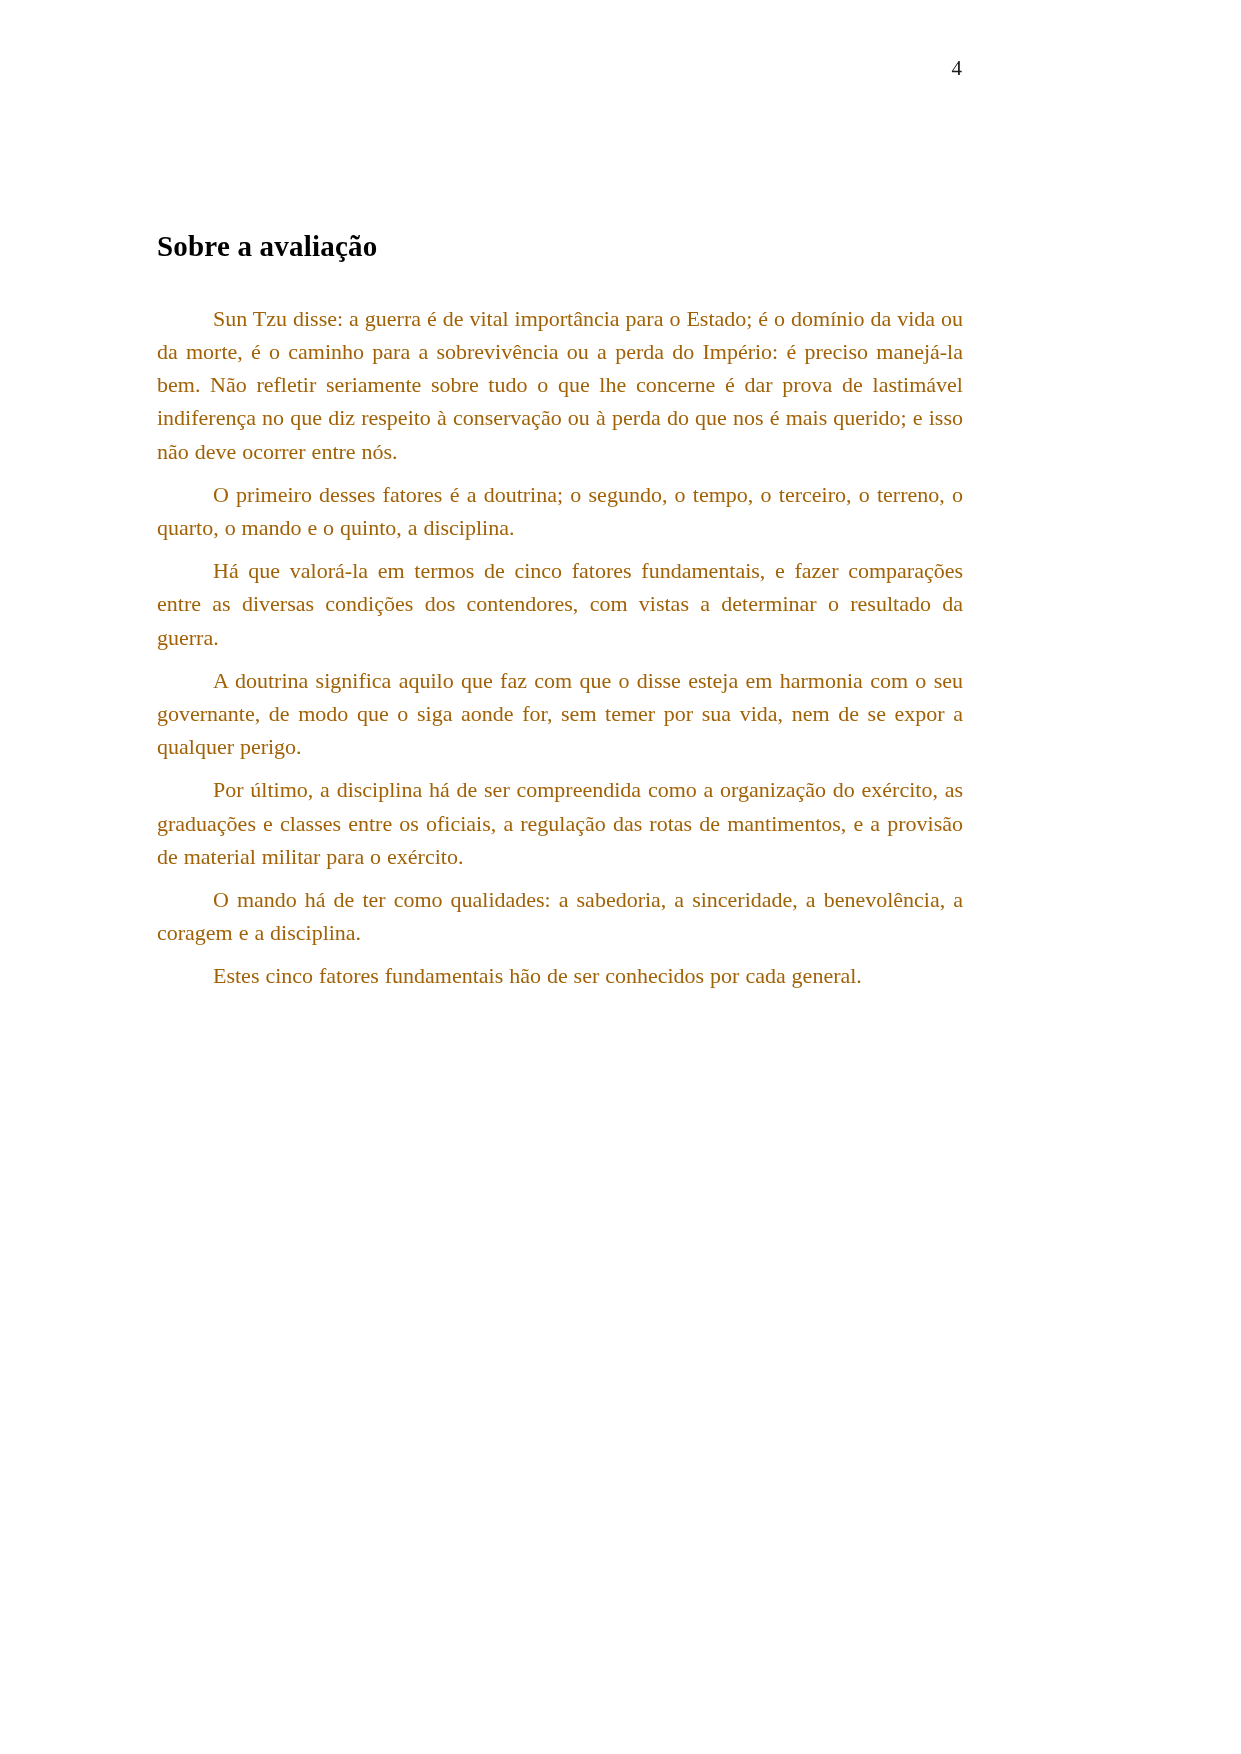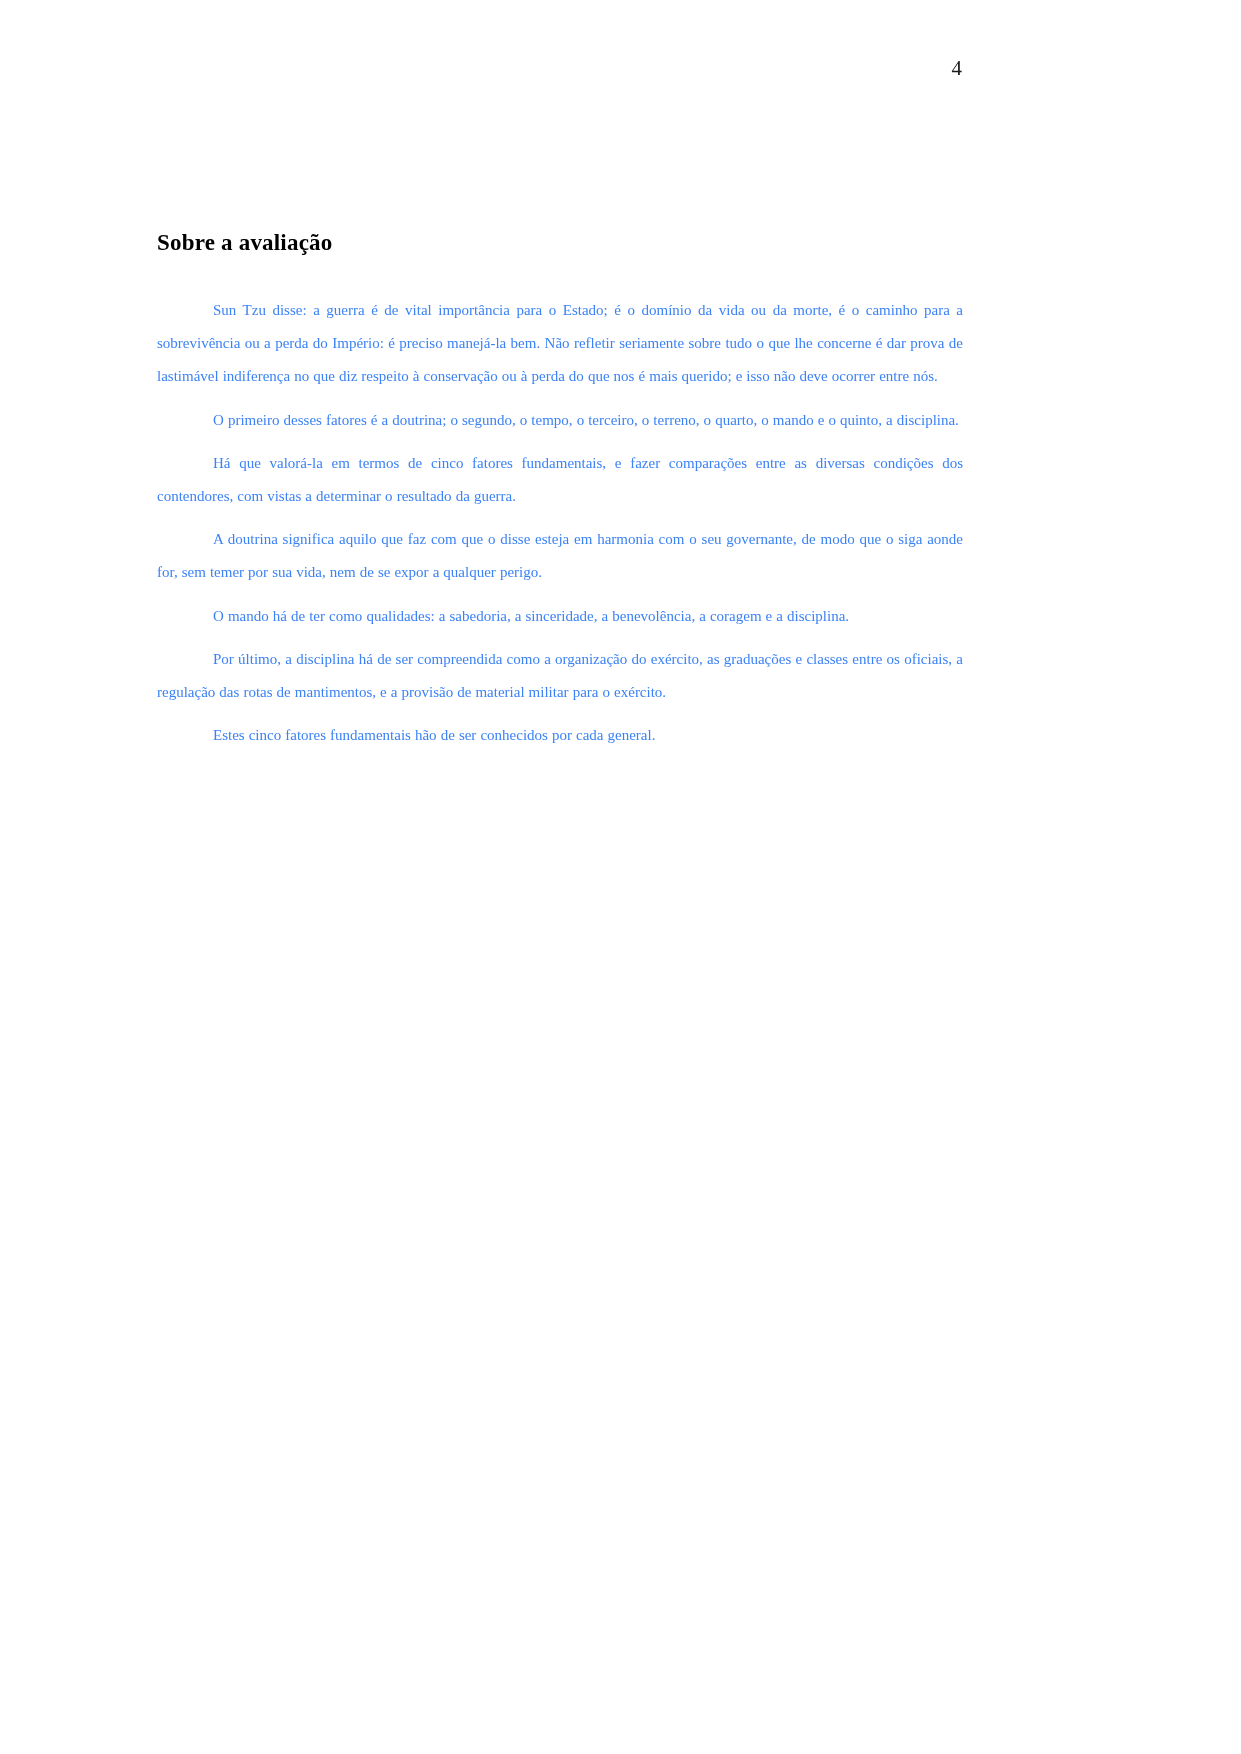--- a/index.html
+++ b/index.html
@@ -30,36 +30,36 @@
     color: #1a1a1a;
     font-family: "Liberation Serif", "DejaVu Serif", serif;
   }
   .content {
     position: absolute;
     left: 157px;
     top: 228px;
     width: 806px;
   }
   .section-heading {
-    font-size: 23px;
+    font-size: 29px;
     font-weight: bold;
     line-height: 1.3;
     margin: 0 0 36px 0;
     text-align: left;
     letter-spacing: 0.2px;
     color: #000000;
   }
   .body-par {
-    font-size: 15px;
+    font-size: 22px;
     line-height: 33.2px;
     margin: 0 0 10px 0;
     text-align: justify;
     text-justify: inter-word;
     text-indent: 56px;
-    color: #3b82f6;
+    color: #a16207;
     hyphens: none;
     word-spacing: 0.02em;
   }
   .body-par:last-child {
     margin-bottom: 11px;
   }
 </style>
 </head>
 <body>
 
@@ -69,20 +69,20 @@
 
   <div class="content">
 
     <h1 class="section-heading">Sobre a avaliação</h1>
 
     <div>
       <p class="body-par">Sun Tzu disse: a guerra é de vital importância para o Estado; é o domínio da vida ou da morte, é o caminho para a sobrevivência ou a perda do Império: é preciso manejá-la bem. Não refletir seriamente sobre tudo o que lhe concerne é dar prova de lastimável indiferença no que diz respeito à conservação ou à perda do que nos é mais querido; e isso não deve ocorrer entre nós.</p>
       <p class="body-par">O primeiro desses fatores é a doutrina; o segundo, o tempo, o terceiro, o terreno, o quarto, o mando e o quinto, a disciplina.</p>
       <p class="body-par">Há que valorá-la em termos de cinco fatores fundamentais, e fazer comparações entre as diversas condições dos contendores, com vistas a determinar o resultado da guerra.</p>
       <p class="body-par">A doutrina significa aquilo que faz com que o disse esteja em harmonia com o seu governante, de modo que o siga aonde for, sem temer por sua vida, nem de se expor a qualquer perigo.</p>
+      <p class="body-par">Por último, a disciplina há de ser compreendida como a organização do exército, as graduações e classes entre os oficiais, a regulação das rotas de mantimentos, e a provisão de material militar para o exército.</p>
       <p class="body-par">O mando há de ter como qualidades: a sabedoria, a sinceridade, a benevolência, a coragem e a disciplina.</p>
-      <p class="body-par">Por último, a disciplina há de ser compreendida como a organização do exército, as graduações e classes entre os oficiais, a regulação das rotas de mantimentos, e a provisão de material militar para o exército.</p>
       <p class="body-par">Estes cinco fatores fundamentais hão de ser conhecidos por cada general.</p>
     </div>
 
   </div>
 
 </div>
 
 </body></html>

